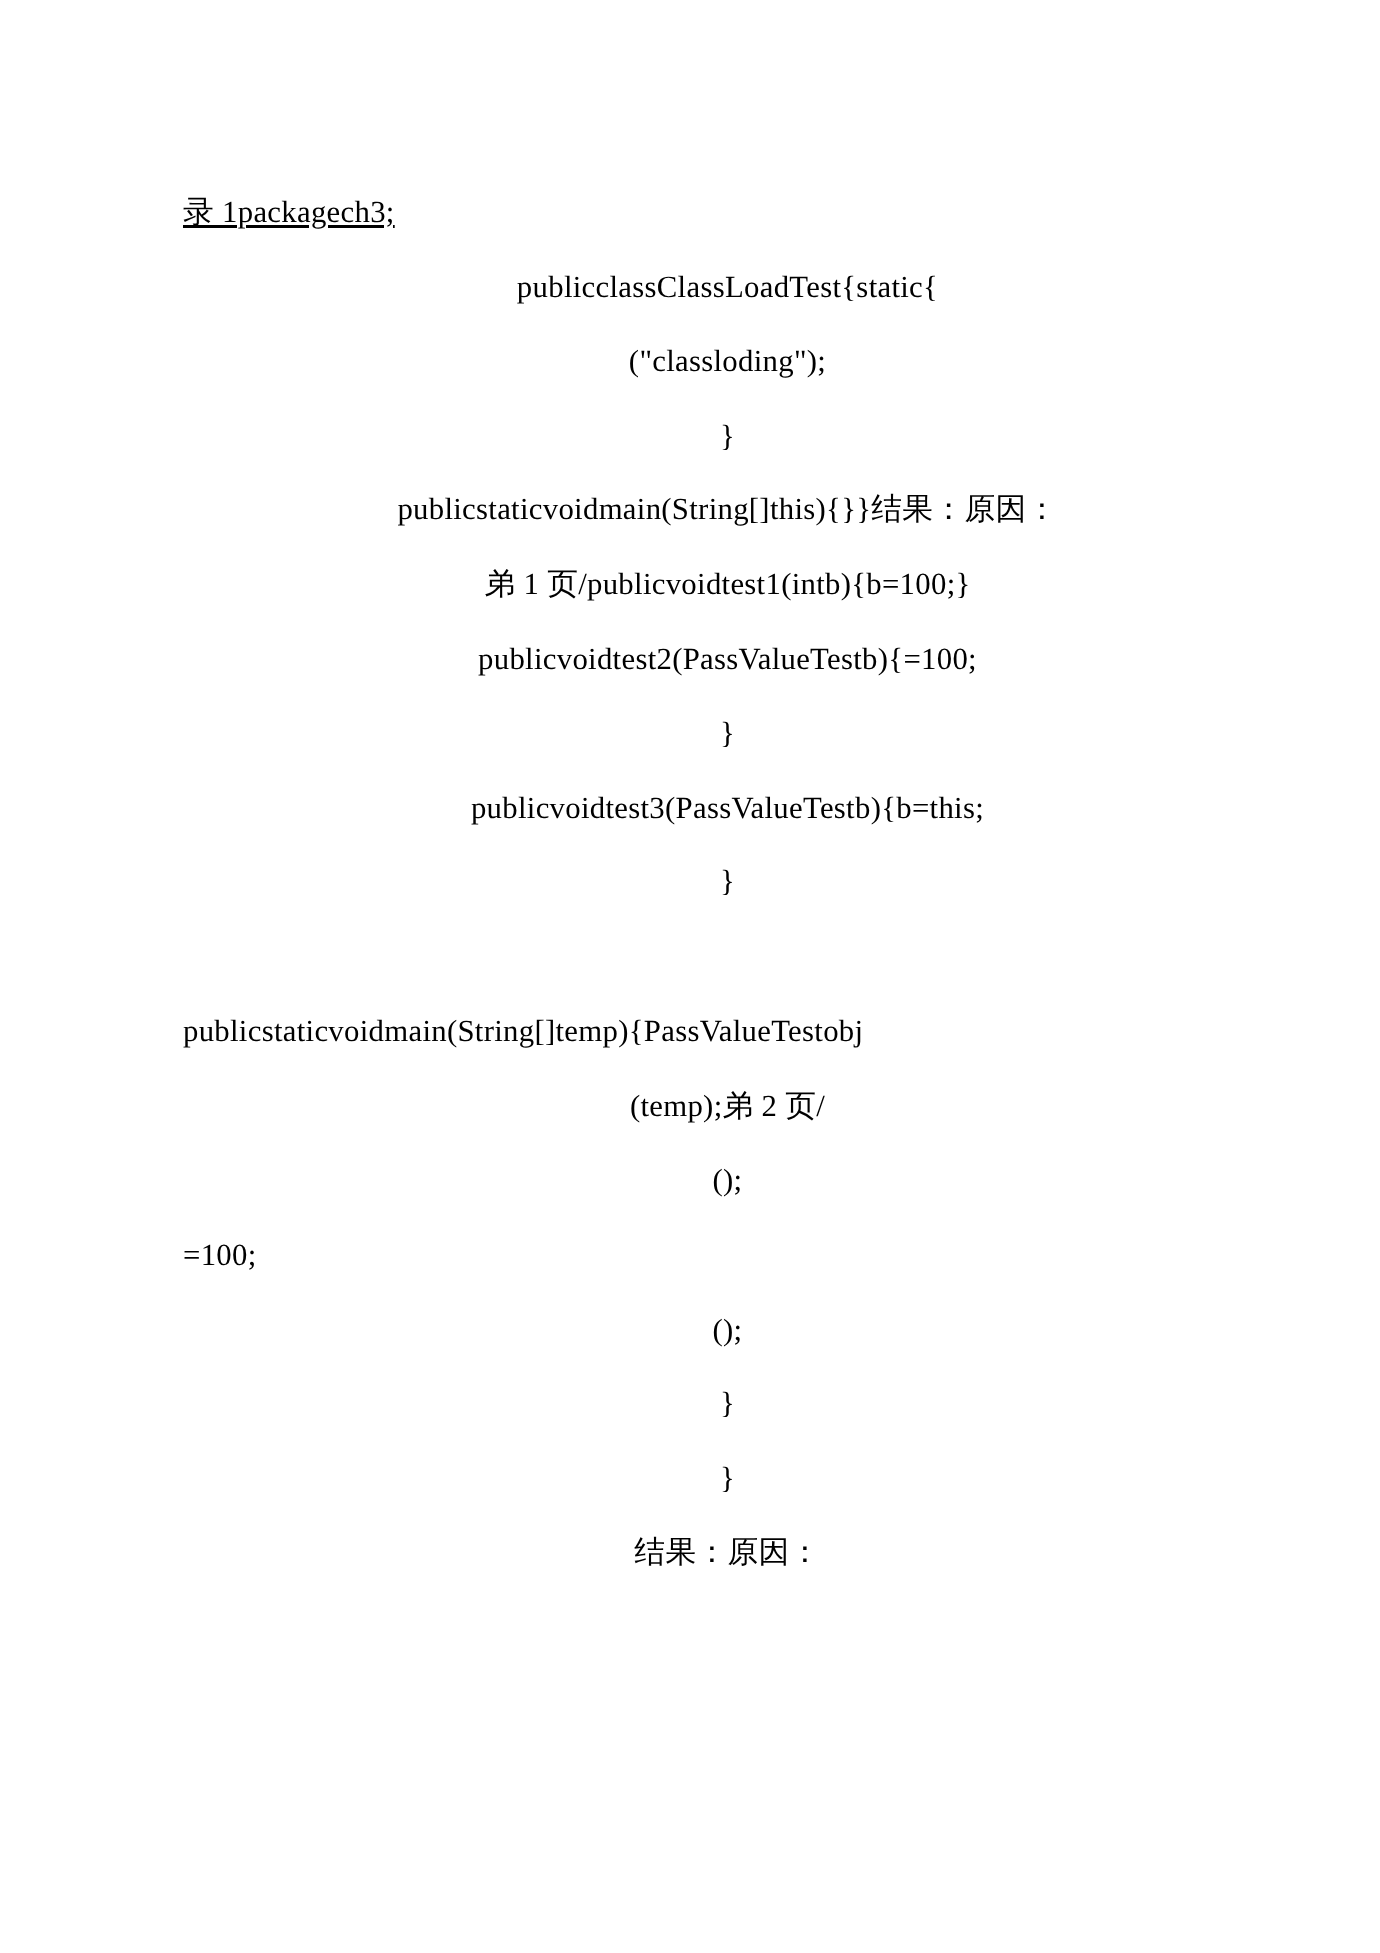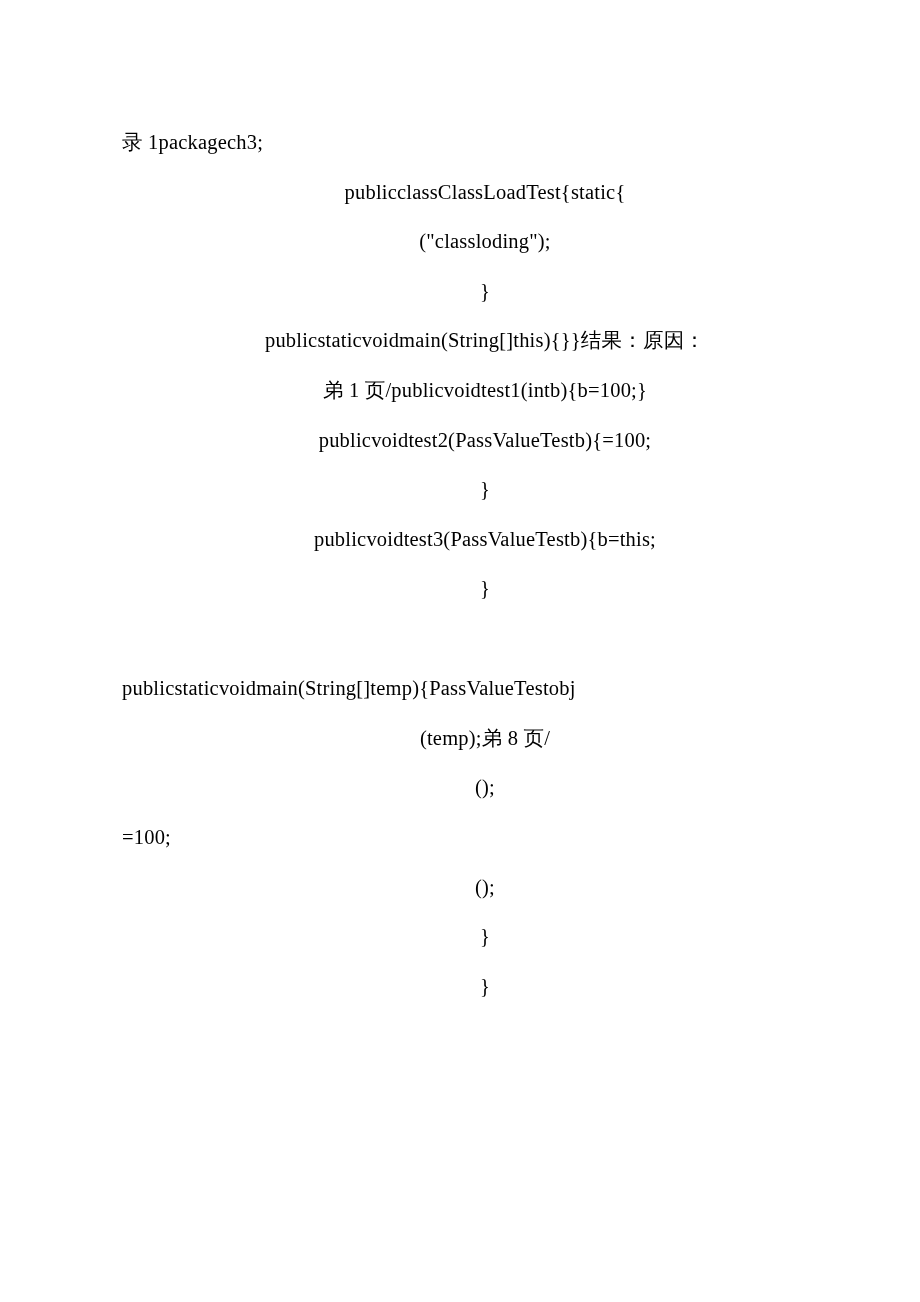--- a/index.html
+++ b/index.html
@@ -10,20 +10,21 @@
       font-family: "SimSun", "宋体", serif;
     }
     .page {
       padding: 118px 122px 60px 122px;
       color: #000000;
       font-size: 20.5px;
       line-height: 2.42;
     }
     .first-line {
       padding-left: 0;
+      text-decoration: underline;
     }
     .indented {
       padding-left: 50px;
       text-align: center;
     }
     .no-indent {
       padding-left: 0;
     }
     .line {
       white-space: nowrap;
@@ -42,19 +43,20 @@
   <div class="line indented">("classloding");</div>
   <div class="line indented">}</div>
   <div class="line indented">publicstaticvoidmain(String[]this){}}结果：原因：</div>
   <div class="line indented">弟 1 页/publicvoidtest1(intb){b=100;}</div>
   <div class="line indented">publicvoidtest2(PassValueTestb){=100;</div>
   <div class="line indented">}</div>
   <div class="line indented">publicvoidtest3(PassValueTestb){b=this;</div>
   <div class="line indented">}</div>
   <div class="spacer"></div>
   <div class="line no-indent">publicstaticvoidmain(String[]temp){PassValueTestobj</div>
-  <div class="line indented">(temp);弟 8 页/</div>
+  <div class="line indented">(temp);弟 2 页/</div>
   <div class="line indented">();</div>
   <div class="line no-indent">=100;</div>
   <div class="line indented">();</div>
   <div class="line indented">}</div>
   <div class="line indented">}</div>
+  <div class="line indented">结果：原因：</div>
 </div>
 
 </body></html>

